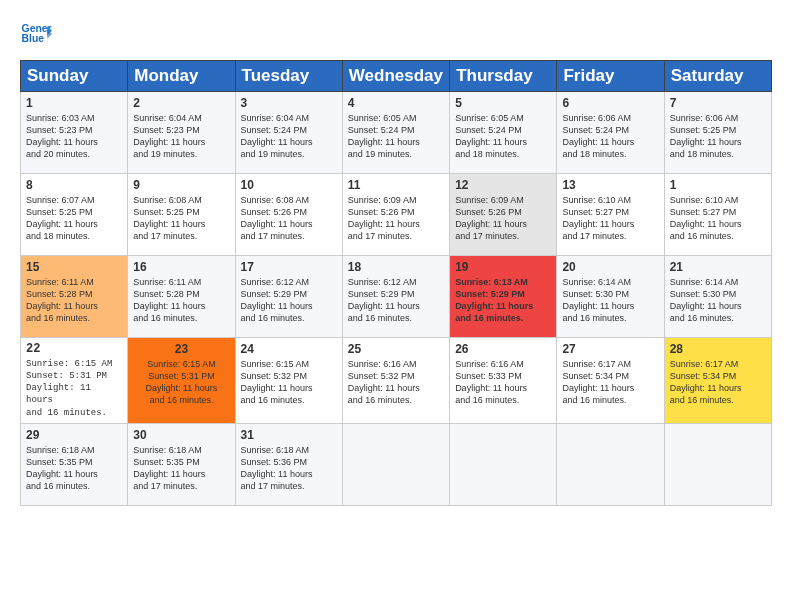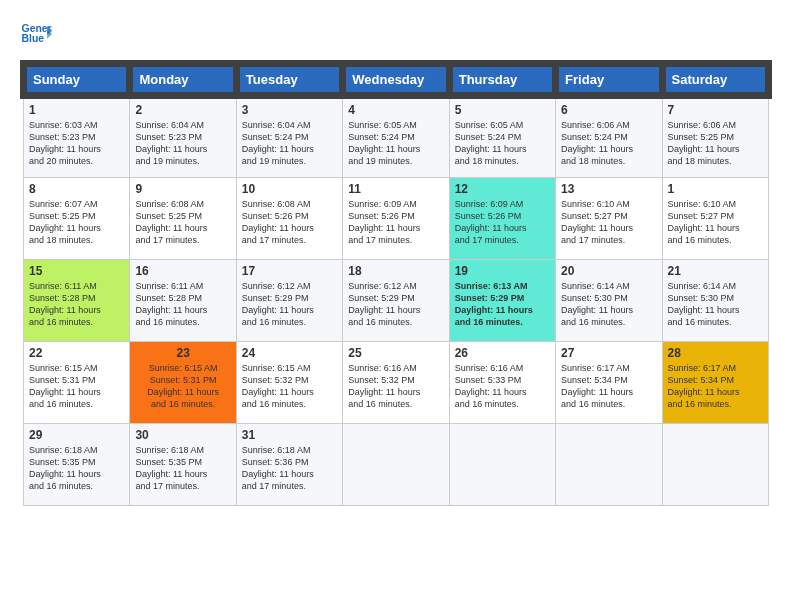--- a/index.html
+++ b/index.html
@@ -43,25 +43,25 @@
       color: #444;
     }
     
     .cal-table {
       width: 100%;
       border-collapse: collapse;
     }
     .cal-table th {
       background: #2a6abf;
       color: #fff;
-      font-size: 13px;
+      font-size: 17px;
       font-weight: bold;
       padding: 5px 6px;
       text-align: left;
-      border: 7px solid #404040;
+      border: 1px solid #404040;
     }
     .cal-table td {
       vertical-align: top;
       border: 1px solid #ccc;
       padding: 4px 5px;
       font-size: 9.5px;
       color: #333;
       width: calc(100% / 7);
       height: 82px;
       background: #fff;
@@ -192,21 +192,21 @@
 Daylight: 11 hours
 and 17 minutes.</div>
           </td>
           <td style="background: rgb(255, 255, 255);">
             <span class="day-num">11</span>
             <div class="day-detail" style="white-space: pre-line;">Sunrise: 6:09 AM
 Sunset: 5:26 PM
 Daylight: 11 hours
 and 17 minutes.</div>
           </td>
-          <td style="background: #5eead4;">
+          <td style="background: #e5e5e5;">
             <span class="day-num">12</span>
             <div class="day-detail" style="white-space: pre-line;">Sunrise: 6:09 AM
 Sunset: 5:26 PM
 Daylight: 11 hours
 and 17 minutes.</div>
           </td>
           <td style="background: rgb(255, 255, 255);">
             <span class="day-num">13</span>
             <div class="day-detail" style="white-space: pre-line;">Sunrise: 6:10 AM
 Sunset: 5:27 PM
@@ -215,21 +215,21 @@
           </td>
           <td style="background: rgb(255, 255, 255);">
             <span class="day-num">1</span>
             <div class="day-detail" style="white-space: pre-line;">Sunrise: 6:10 AM
 Sunset: 5:27 PM
 Daylight: 11 hours
 and 16 minutes.</div>
           </td>
         </tr>
         <tr>
-          <td style="background: #bef264; margin-top: 16px;">
+          <td style="background: #fdba74; margin-top: 16px;">
             <span class="day-num">15</span>
             <div class="day-detail" style="white-space: pre-line;">Sunrise: 6:11 AM
 Sunset: 5:28 PM
 Daylight: 11 hours
 and 16 minutes.</div>
           </td>
           <td style="background: rgb(245, 247, 250);">
             <span class="day-num">16</span>
             <div class="day-detail" style="white-space: pre-line;">Sunrise: 6:11 AM
 Sunset: 5:28 PM
@@ -243,21 +243,21 @@
 Daylight: 11 hours
 and 16 minutes.</div>
           </td>
           <td style="background: rgb(245, 247, 250); margin-top: 43px;">
             <span class="day-num">18</span>
             <div class="day-detail" style="white-space: pre-line;">Sunrise: 6:12 AM
 Sunset: 5:29 PM
 Daylight: 11 hours
 and 16 minutes.</div>
           </td>
-          <td style="background: #5eead4;">
+          <td style="background: #ef4444;">
             <span class="day-num">19</span>
             <div class="day-detail" style="white-space: pre-line; font-weight: bold;">Sunrise: 6:13 AM
 Sunset: 5:29 PM
 Daylight: 11 hours
 and 16 minutes.</div>
           </td>
           <td style="background: rgb(245, 247, 250);">
             <span class="day-num">20</span>
             <div class="day-detail" style="white-space: pre-line;">Sunrise: 6:14 AM
 Sunset: 5:30 PM
@@ -266,21 +266,21 @@
           </td>
           <td style="background: rgb(245, 247, 250);">
             <span class="day-num">21</span>
             <div class="day-detail" style="white-space: pre-line;">Sunrise: 6:14 AM
 Sunset: 5:30 PM
 Daylight: 11 hours
 and 16 minutes.</div>
           </td>
         </tr>
         <tr>
-          <td style="background: rgb(255, 255, 255);">
+          <td style="background: rgb(255, 255, 255); font-family: Liberation Mono, monospace;">
             <span class="day-num">22</span>
             <div class="day-detail" style="white-space: pre-line;">Sunrise: 6:15 AM
 Sunset: 5:31 PM
 Daylight: 11 hours
 and 16 minutes.</div>
           </td>
           <td style="background: #f97316; text-align: center;">
             <span class="day-num">23</span>
             <div class="day-detail" style="white-space: pre-line;">Sunrise: 6:15 AM
 Sunset: 5:31 PM
@@ -308,21 +308,21 @@
 Daylight: 11 hours
 and 16 minutes.</div>
           </td>
           <td style="background: rgb(255, 255, 255);">
             <span class="day-num">27</span>
             <div class="day-detail" style="white-space: pre-line;">Sunrise: 6:17 AM
 Sunset: 5:34 PM
 Daylight: 11 hours
 and 16 minutes.</div>
           </td>
-          <td style="background: #eab308;">
+          <td style="background: #fde047;">
             <span class="day-num">28</span>
             <div class="day-detail" style="white-space: pre-line;">Sunrise: 6:17 AM
 Sunset: 5:34 PM
 Daylight: 11 hours
 and 16 minutes.</div>
           </td>
         </tr>
         <tr>
           <td style="background: rgb(245, 247, 250);">
             <span class="day-num">29</span>

